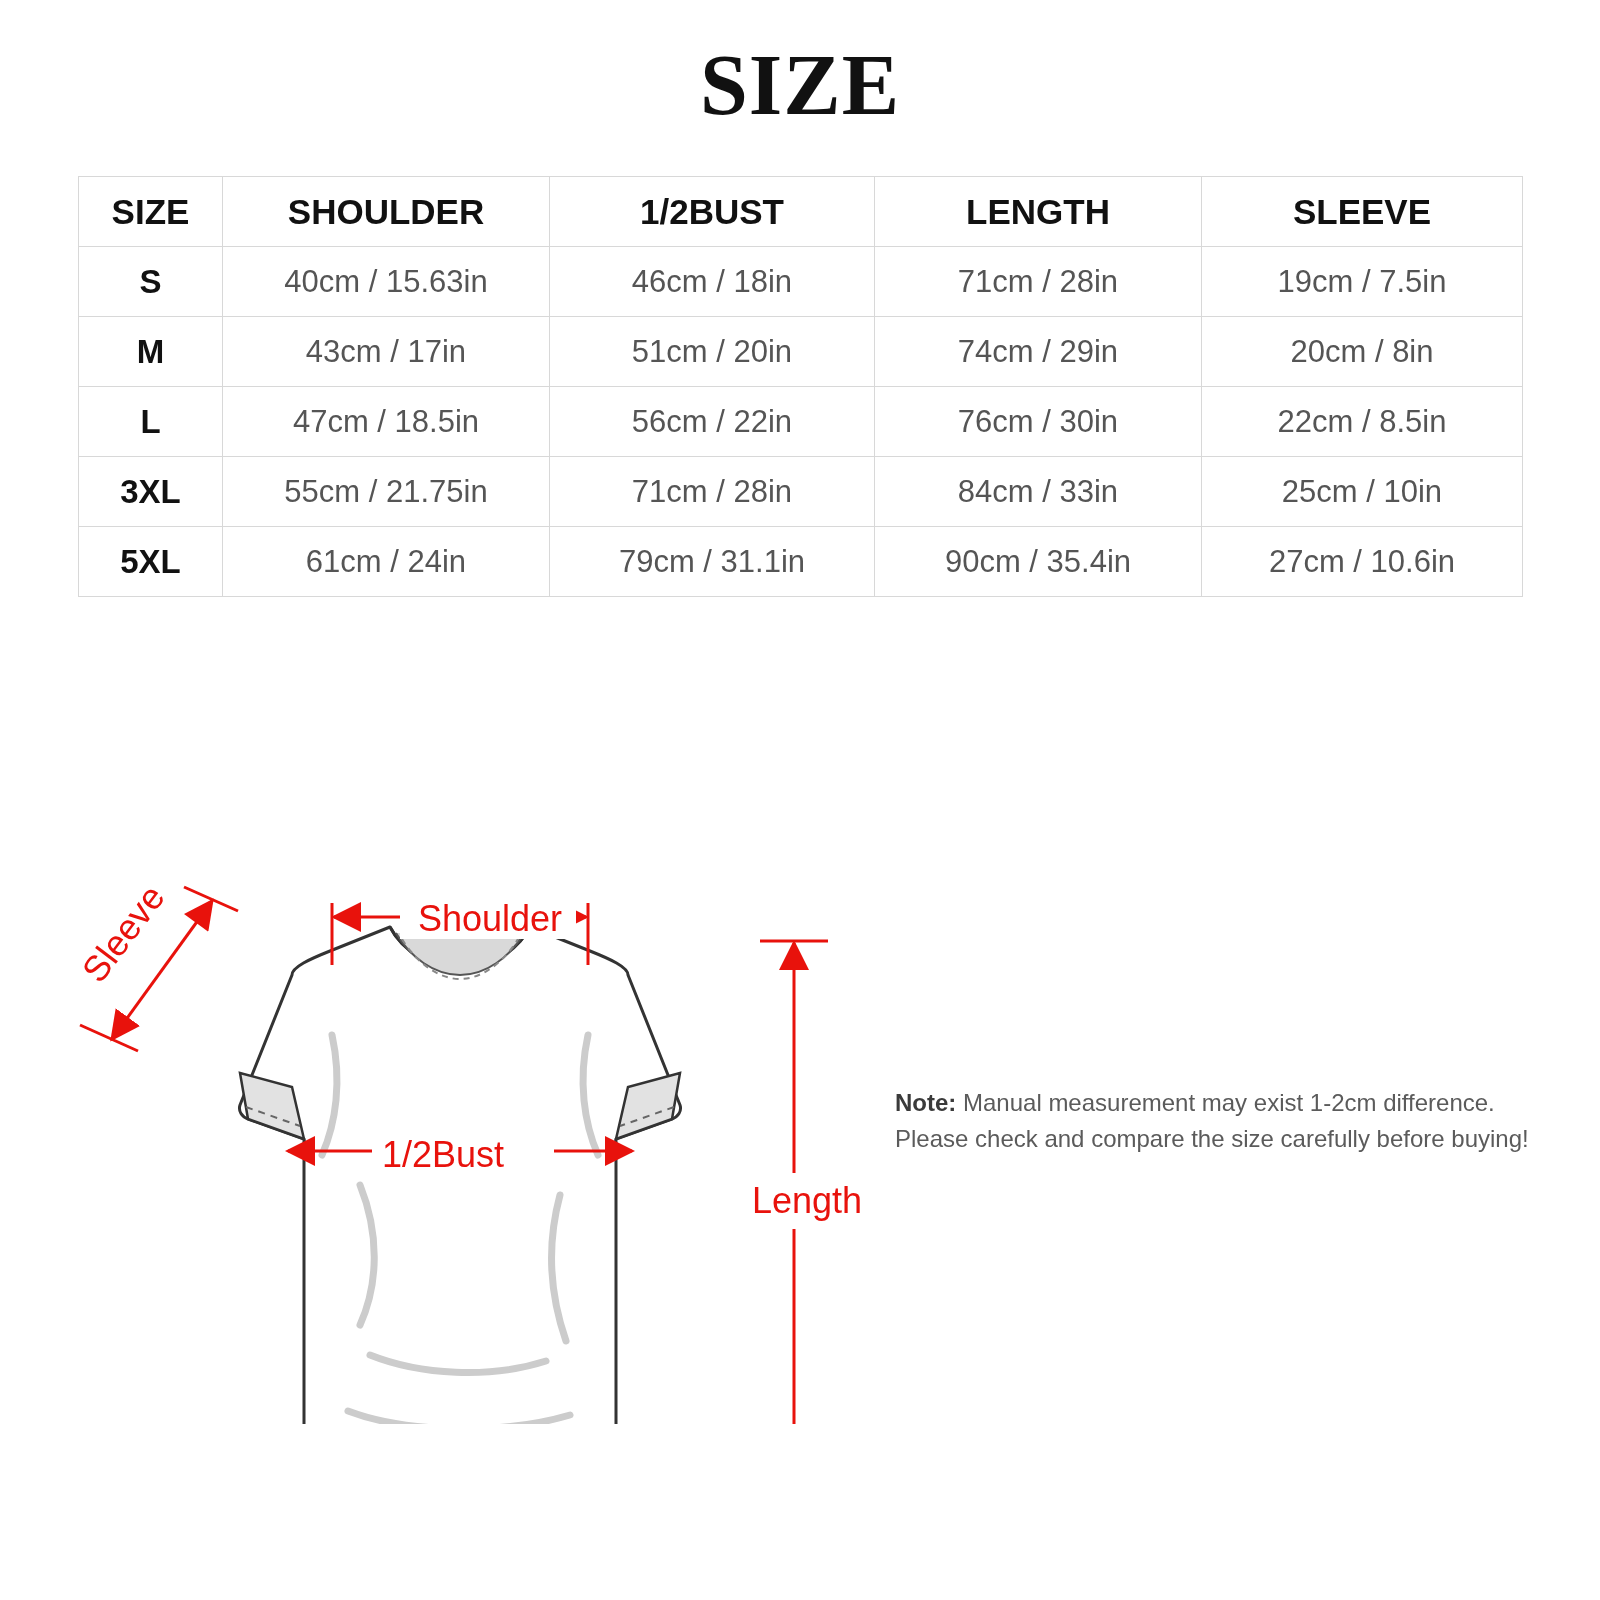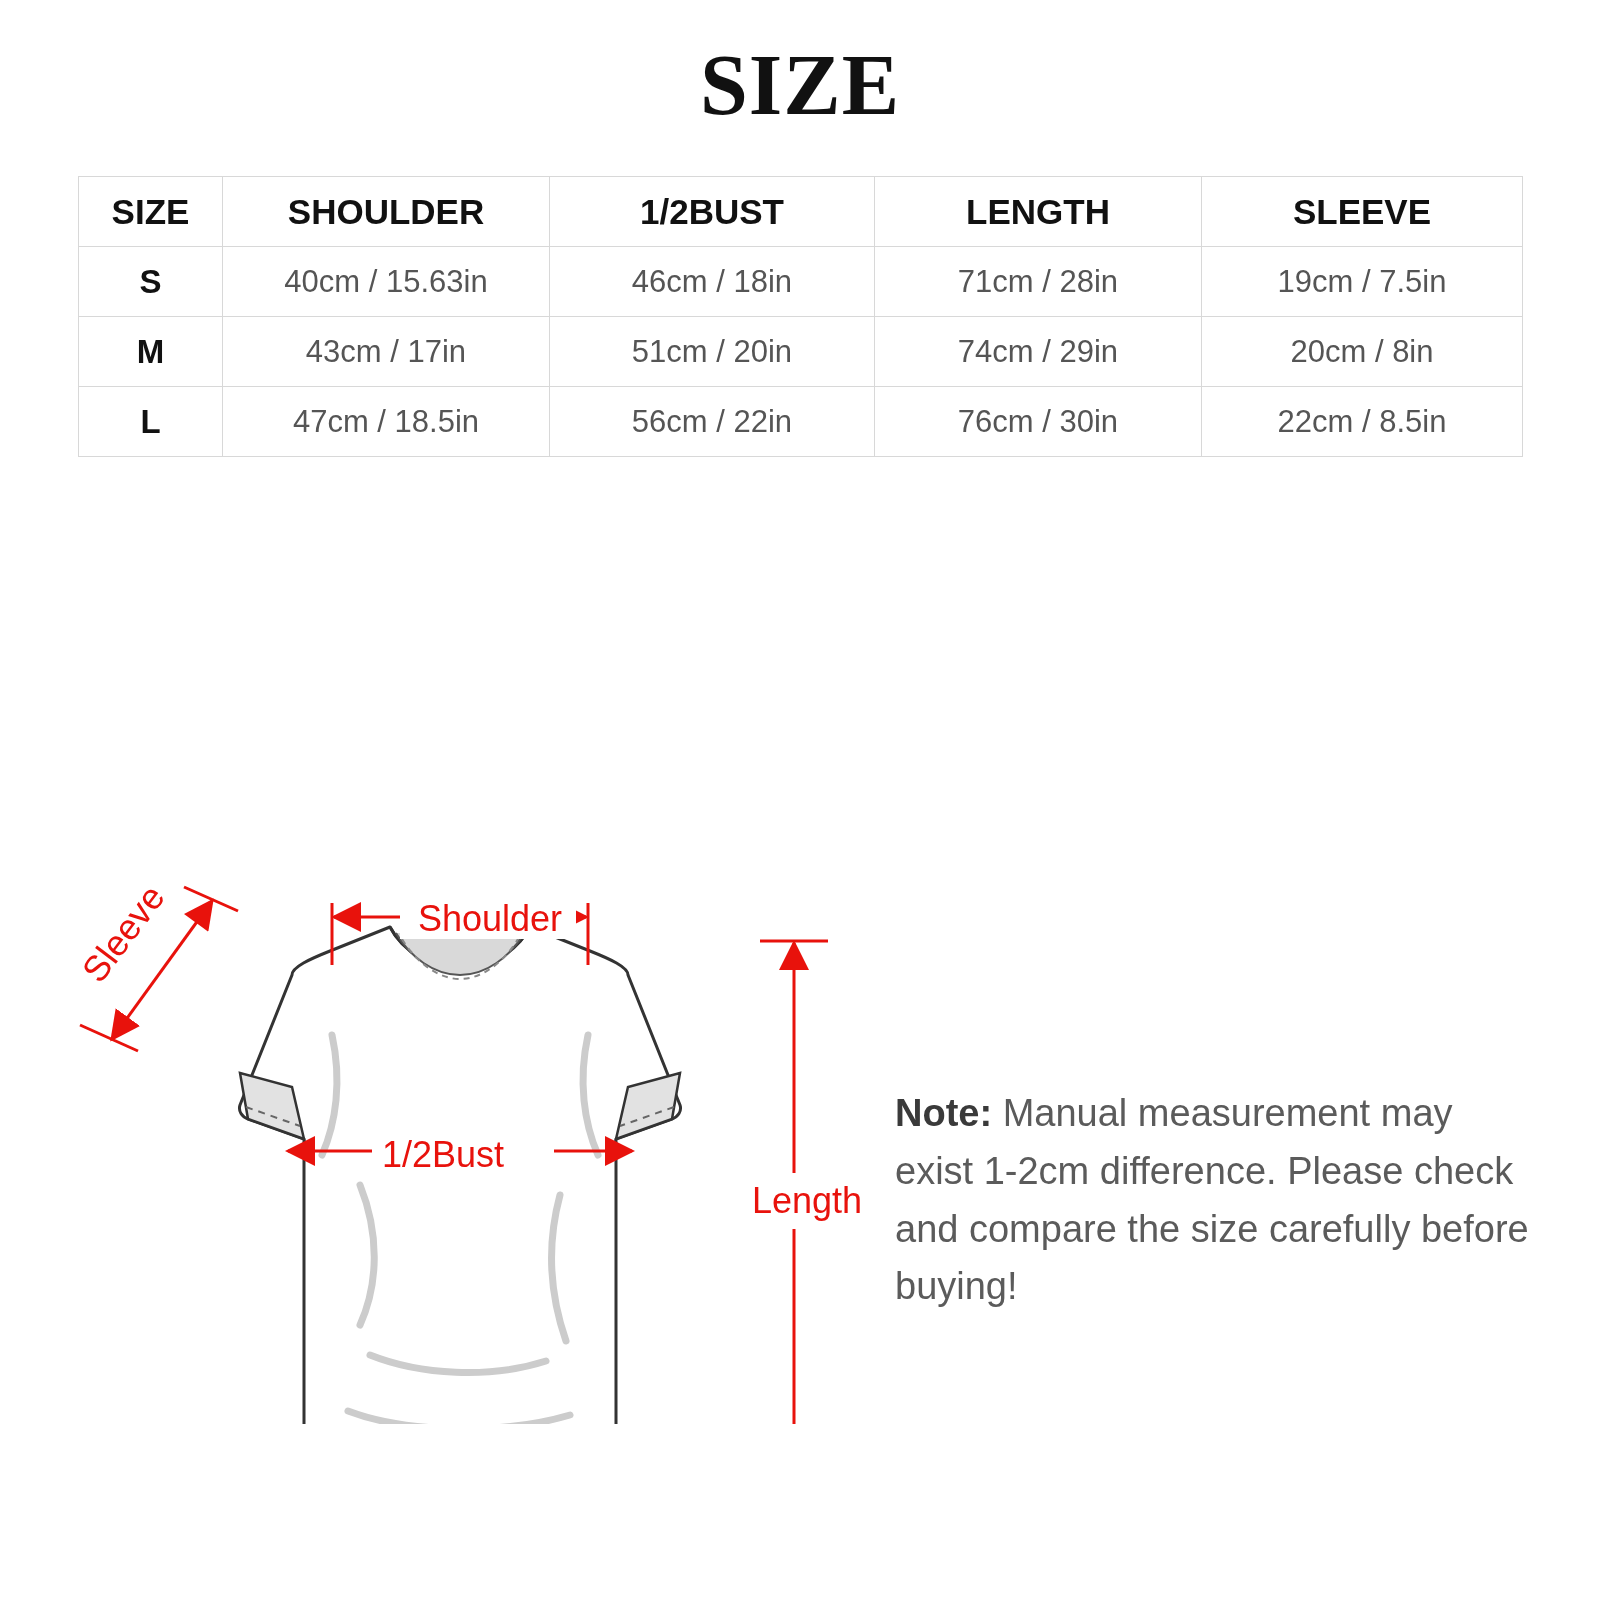--- a/index.html
+++ b/index.html
@@ -69,21 +69,21 @@
   
   .diagram {
     position: absolute;
     left: 60px; top: 855px;
     width: 800px; height: 700px;
   }
   .note {
     position: absolute;
     left: 895px; top: 1085px;
     width: 640px;
-    font-size: 38px;
+    font-size: 24px;
     line-height: 1.52;
     color: #5b5b5b;
   }
   .note b { color: #3a3a3a; font-weight: 700; }
 
   .redtext {
     fill: #e8120c;
     font-family: "Liberation Sans", sans-serif;
   }
 </style>
@@ -125,20 +125,34 @@
         <td class="val">51cm / 20in</td>
         <td class="val">74cm / 29in</td>
         <td class="val">20cm / 8in</td>
       </tr>
       <tr>
         <td class="sz">L</td>
         <td class="val">47cm / 18.5in</td>
         <td class="val">56cm / 22in</td>
         <td class="val">76cm / 30in</td>
         <td class="val">22cm / 8.5in</td>
+      </tr>
+      <tr>
+        <td class="sz">3XL</td>
+        <td class="val">55cm / 21.75in</td>
+        <td class="val">71cm / 28in</td>
+        <td class="val">84cm / 33in</td>
+        <td class="val">25cm / 10in</td>
+      </tr>
+      <tr>
+        <td class="sz">5XL</td>
+        <td class="val">61cm / 24in</td>
+        <td class="val">79cm / 31.1in</td>
+        <td class="val">90cm / 35.4in</td>
+        <td class="val">27cm / 10.6in</td>
       </tr>
     </tbody>
   </table>
 
   <div class="diagram">
     <svg width="800" height="700" viewBox="0 0 800 700" xmlns="http://www.w3.org/2000/svg">
       <defs>
         <marker id="arrR" markerWidth="12" markerHeight="12" refX="9" refY="5" orient="auto">
           <path d="M0,0 L10,5 L0,10 z" fill="#e8120c"></path>
         </marker>

